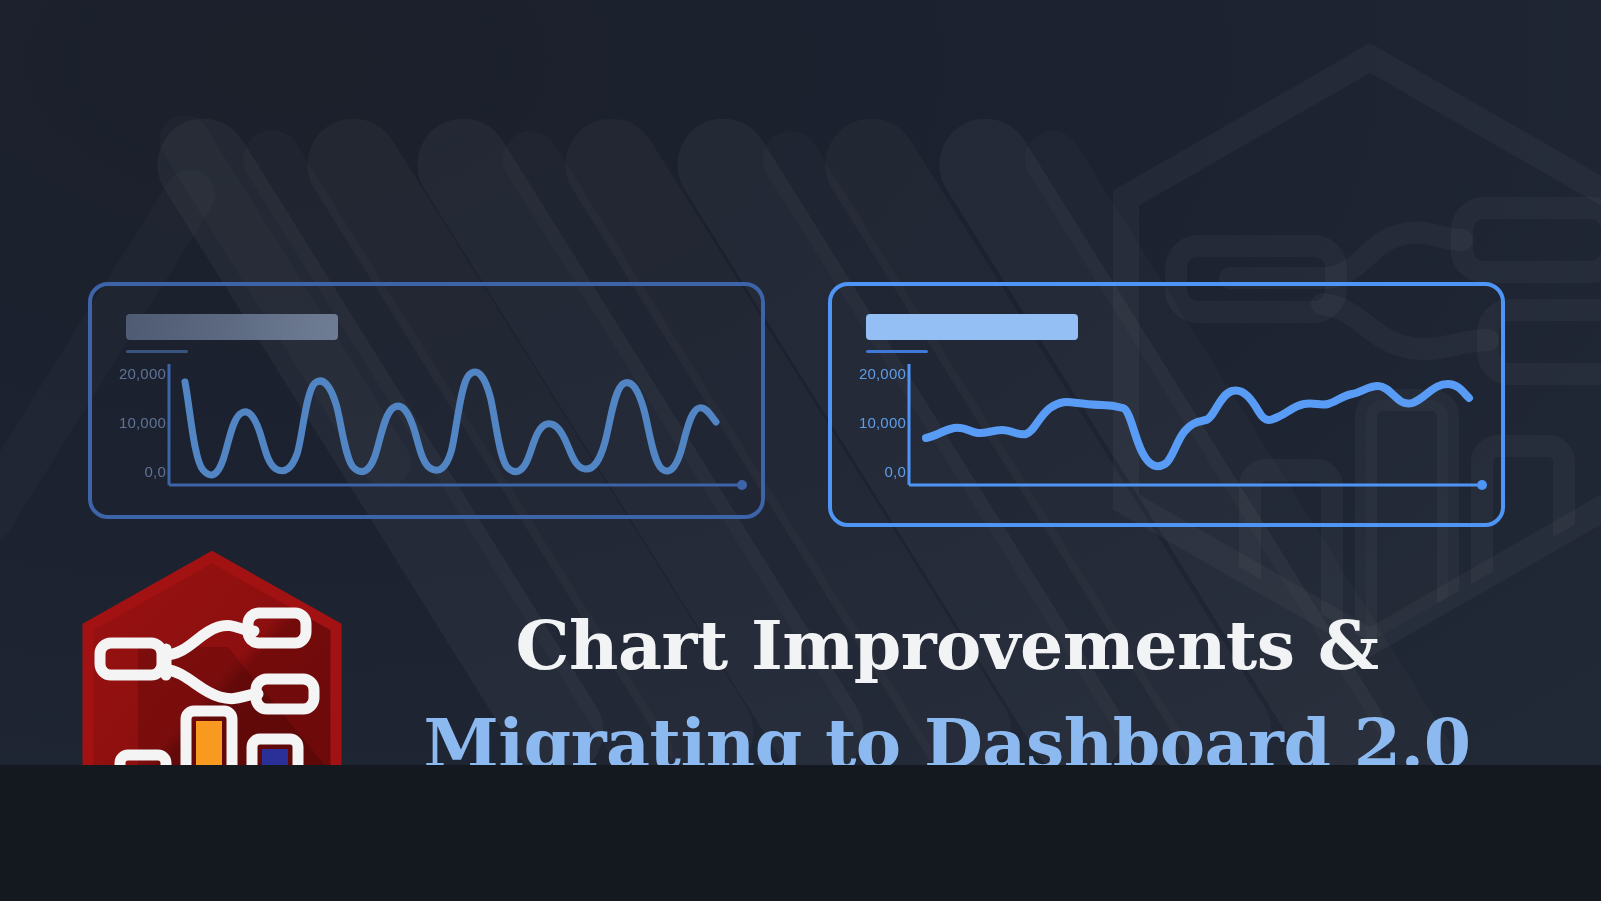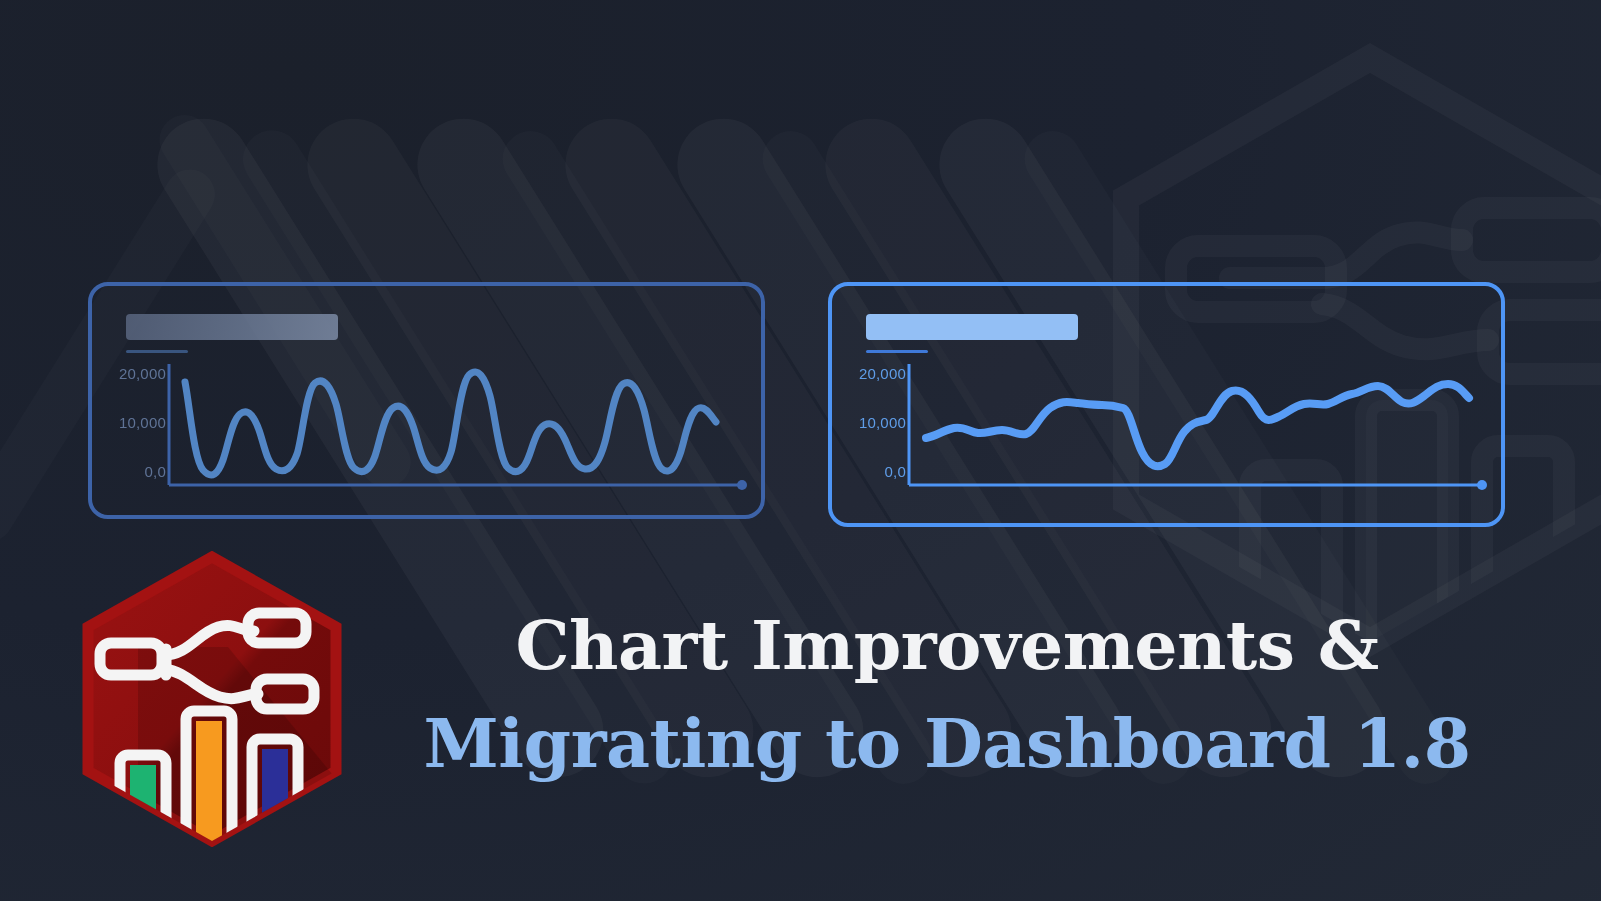--- a/index.html
+++ b/index.html
@@ -3,21 +3,21 @@
 <meta charset="utf-8">
 <style>
   html, body {
     margin: 0;
     padding: 0;
     background: #14181f;
   }
   #stage {
     position: relative;
     width: 1601px;
-    height: 901px;
+    height: 765px;
     overflow: hidden;
     font-family: "Liberation Sans", sans-serif;
     background:
       radial-gradient(120% 140% at 18% 8%, #1b202b 0%, #1c2230 45%, #232a37 100%);
   }
 
   
   #bg-decor {
     position: absolute;
     inset: 0;
@@ -282,16 +282,16 @@
 
           <rect x="174" y="188" width="46" height="108" rx="8" fill="none" stroke="#f4f4f4" stroke-width="11"></rect>
           <rect x="184" y="198" width="26" height="102" fill="#2b2f98"></rect>
         </g>
       </g>
     </svg>
   </div>
 
   <div id="headline">
     <div class="line line-1">Chart Improvements &amp;</div>
-    <div class="line line-2">Migrating to Dashboard 1.8</div>
+    <div class="line line-2">Migrating to Dashboard 2.0</div>
   </div>
 
 </div>
 
 </body></html>

